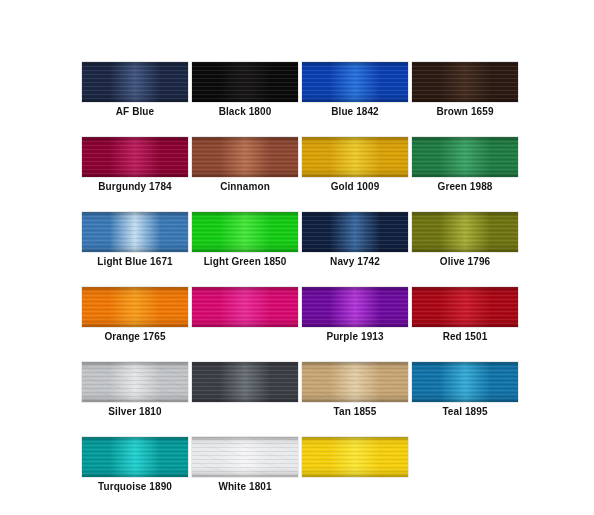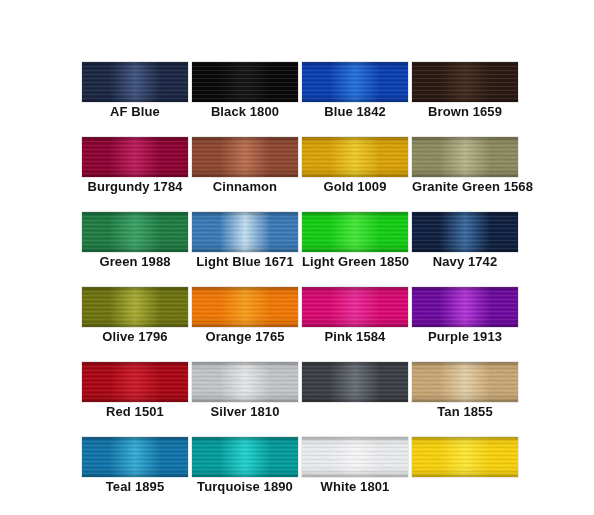--- a/index.html
+++ b/index.html
@@ -103,21 +103,21 @@
       rgba(0,0,0,0.0) 30px,
       rgba(0,0,0,0.07) 36px,
       rgba(0,0,0,0.26) 40px
     );
     pointer-events: none;
   }
 
   .swatch-label {
     margin-top: 3px;
     text-align: center;
-    font-size: 13px;
+    font-size: 10px;
     font-weight: bold;
     color: #141414;
     letter-spacing: 0.1px;
     line-height: 14px;
     white-space: nowrap;
   }
 </style>
 </head>
 <body>
 
@@ -188,30 +188,20 @@
           <div class="base" style="background: rgb(216, 161, 6);"></div>
           <div class="sheen" style="opacity: 0.55; background: linear-gradient(to right, rgba(0, 0, 0, 0) 0%, rgba(0, 0, 0, 0) 26%, rgb(240, 198, 64) 50%, rgba(0, 0, 0, 0) 74%, rgba(0, 0, 0, 0) 100%);"></div>
           <div class="threads"></div>
           <div class="diag" style="opacity: 0.16;"></div>
           <div class="edges"></div>
         </div>
         <div class="swatch-label">Gold 1009</div>
       </div>
       <div class="swatch-cell">
         <div class="chip">
-          <div class="base" style="background: rgb(139, 138, 95);"></div>
-          <div class="sheen" style="opacity: 0.5; background: linear-gradient(to right, rgba(0, 0, 0, 0) 0%, rgba(0, 0, 0, 0) 26%, rgb(182, 180, 135) 50%, rgba(0, 0, 0, 0) 74%, rgba(0, 0, 0, 0) 100%);"></div>
-          <div class="threads"></div>
-          <div class="diag" style="opacity: 0.22;"></div>
-          <div class="edges"></div>
-        </div>
-        <div class="swatch-label">Granite Green 1568</div>
-      </div>
-      <div class="swatch-cell">
-        <div class="chip">
           <div class="base" style="background: rgb(31, 123, 66);"></div>
           <div class="sheen" style="opacity: 0.45; background: linear-gradient(to right, rgba(0, 0, 0, 0) 0%, rgba(0, 0, 0, 0) 26%, rgb(70, 162, 103) 50%, rgba(0, 0, 0, 0) 74%, rgba(0, 0, 0, 0) 100%);"></div>
           <div class="threads"></div>
           <div class="diag" style="opacity: 0.14;"></div>
           <div class="edges"></div>
         </div>
         <div class="swatch-label">Green 1988</div>
       </div>
       <div class="swatch-cell">
         <div class="chip">
@@ -264,21 +254,20 @@
         <div class="swatch-label">Orange 1765</div>
       </div>
       <div class="swatch-cell">
         <div class="chip">
           <div class="base" style="background: rgb(214, 10, 112);"></div>
           <div class="sheen" style="opacity: 0.45; background: linear-gradient(to right, rgba(0, 0, 0, 0) 0%, rgba(0, 0, 0, 0) 26%, rgb(240, 74, 152) 50%, rgba(0, 0, 0, 0) 74%, rgba(0, 0, 0, 0) 100%);"></div>
           <div class="threads"></div>
           <div class="diag" style="opacity: 0.08;"></div>
           <div class="edges"></div>
         </div>
-        <div class="swatch-label">Pink 1584</div>
       </div>
       <div class="swatch-cell">
         <div class="chip">
           <div class="base" style="background: rgb(109, 11, 158);"></div>
           <div class="sheen" style="opacity: 0.7; background: linear-gradient(to right, rgba(0, 0, 0, 0) 0%, rgba(0, 0, 0, 0) 26%, rgb(169, 63, 214) 50%, rgba(0, 0, 0, 0) 74%, rgba(0, 0, 0, 0) 100%);"></div>
           <div class="threads"></div>
           <div class="diag" style="opacity: 0.14;"></div>
           <div class="edges"></div>
         </div>
         <div class="swatch-label">Purple 1913</div>

